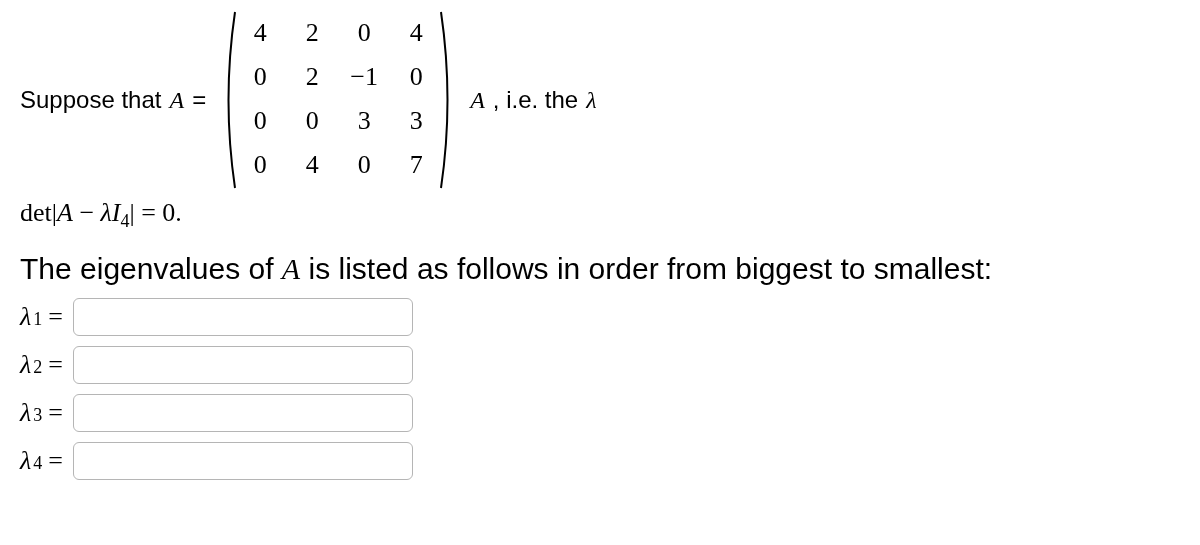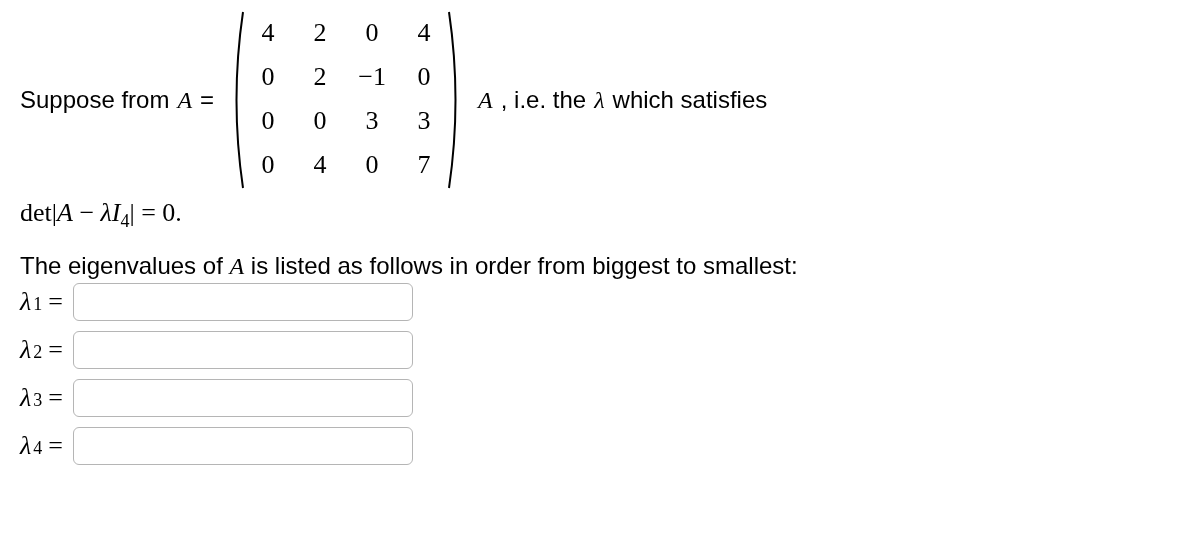--- a/index.html
+++ b/index.html
@@ -55,22 +55,22 @@
     .math-roman {
       font-family: 'Cambria Math', 'Times New Roman', serif;
       text-align: right;
     }
     .det-line {
       font-family: 'Cambria Math', 'Times New Roman', serif;
       font-size: 26px;
       margin-bottom: 20px;
     }
     .instruction {
-      font-size: 24px;
-      margin-bottom: 3px;
+      font-size: 30px;
+      margin-bottom: 12px;
     }
     .answer-row {
       display: flex;
       align-items: center;
       gap: 10px;
       margin-bottom: 10px;
     }
     .lambda-label {
       font-family: 'Cambria Math', 'Times New Roman', serif;
       font-size: 26px;
@@ -90,21 +90,21 @@
       border-radius: 6px;
       padding: 4px 10px;
       font-size: 18px;
       background: #fff;
     }
   </style>
 </head>
 <body>
 
 <div class="problem-line">
-  <span>Suppose from </span>
+  <span>Suppose that </span>
   <span class="math-italic">A</span>
   <span> = </span>
 
   <span class="matrix-wrapper">
     <span class="paren">
       <svg viewBox="0 0 18 180" preserveAspectRatio="none">
         <path d="M 15 2 Q 2 90 15 178" stroke="#000" stroke-width="2" fill="none"></path>
       </svg>
     </span>
     <span class="matrix">
@@ -128,21 +128,20 @@
     <span class="paren">
       <svg viewBox="0 0 18 180" preserveAspectRatio="none">
         <path d="M 3 2 Q 16 90 3 178" stroke="#000" stroke-width="2" fill="none"></path>
       </svg>
     </span>
   </span>
 
     <span class="math-italic">A</span>
     <span>, i.e. the </span>
     <span class="math-italic">λ</span>
-    <span> which satisfies</span>
 </div>
 
 <div class="det-line">
   <span class="math-roman">det</span><span>|</span><span class="math-italic">A</span><span> − </span><span class="math-italic">λ</span><span class="math-italic">I</span><span class="math-roman" style="font-size:18px;vertical-align:sub;">4</span><span>|</span><span> = 0.</span>
 </div>
 
 <div class="instruction">
   <span>The eigenvalues of </span><span class="math-italic">A</span><span> is listed as follows in order from biggest to smallest:</span>
 </div>
 

